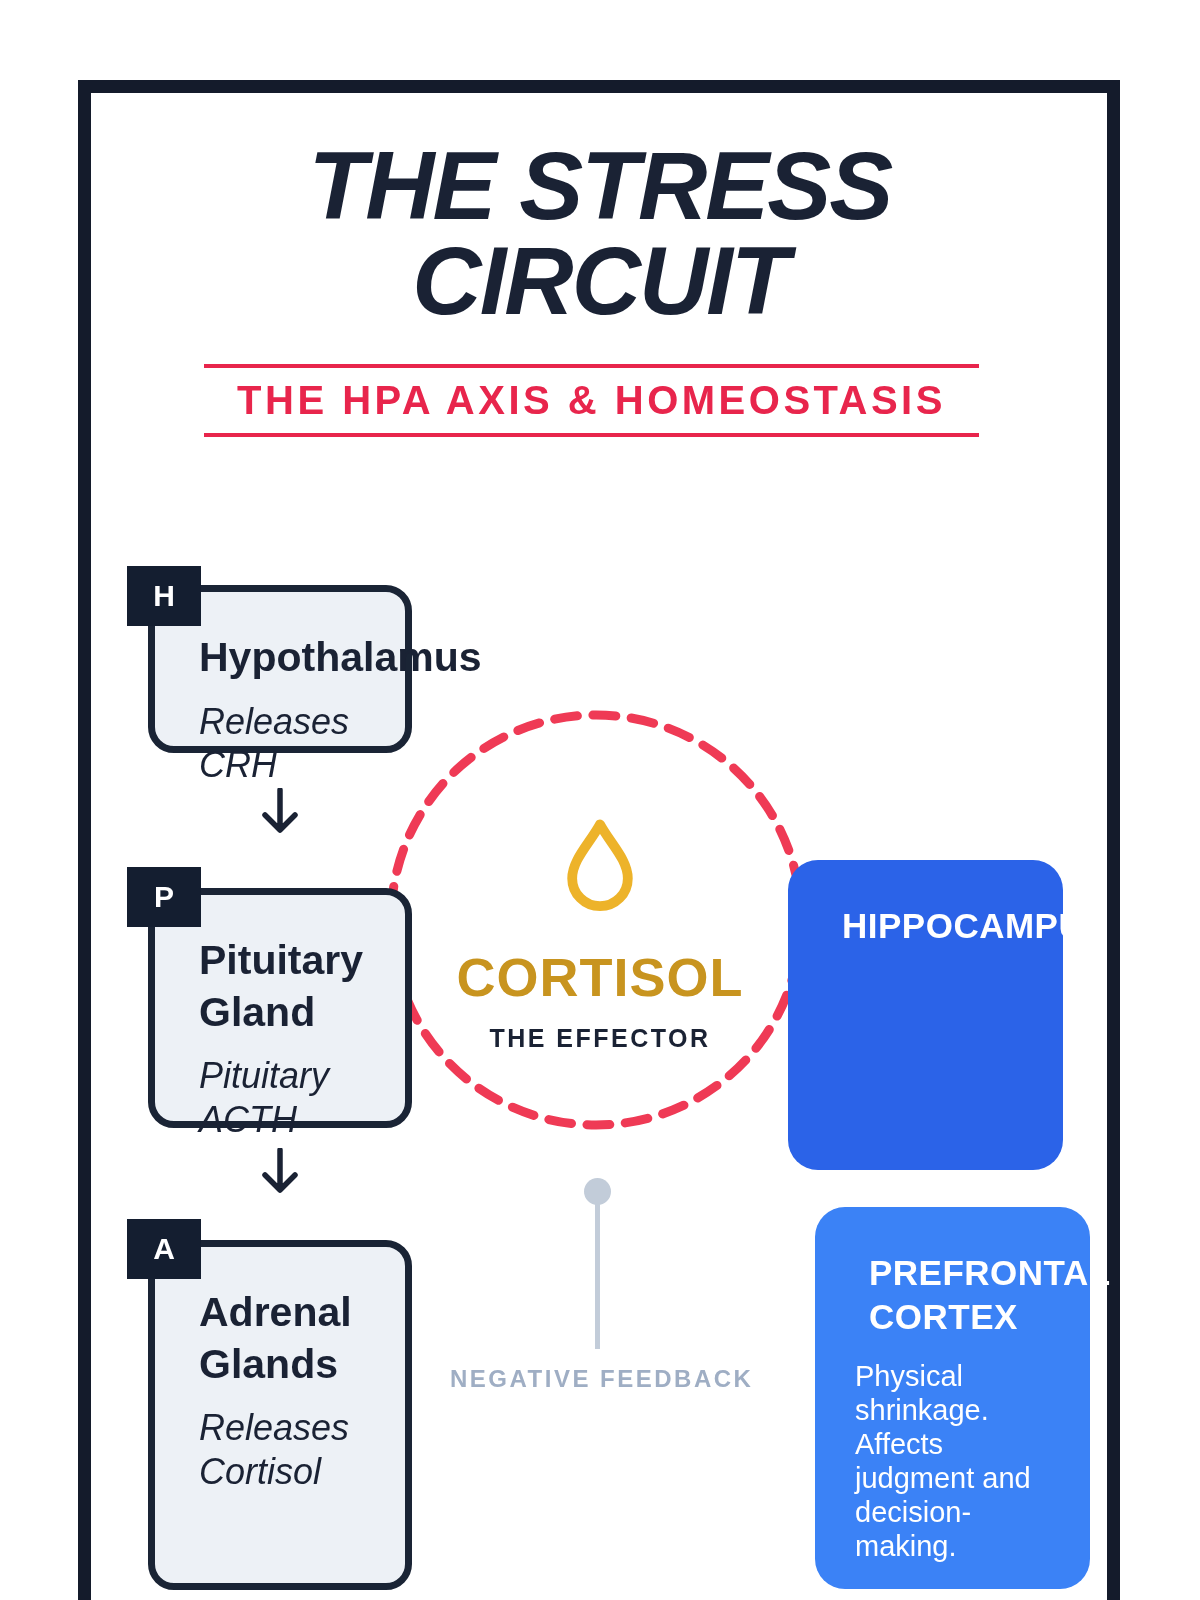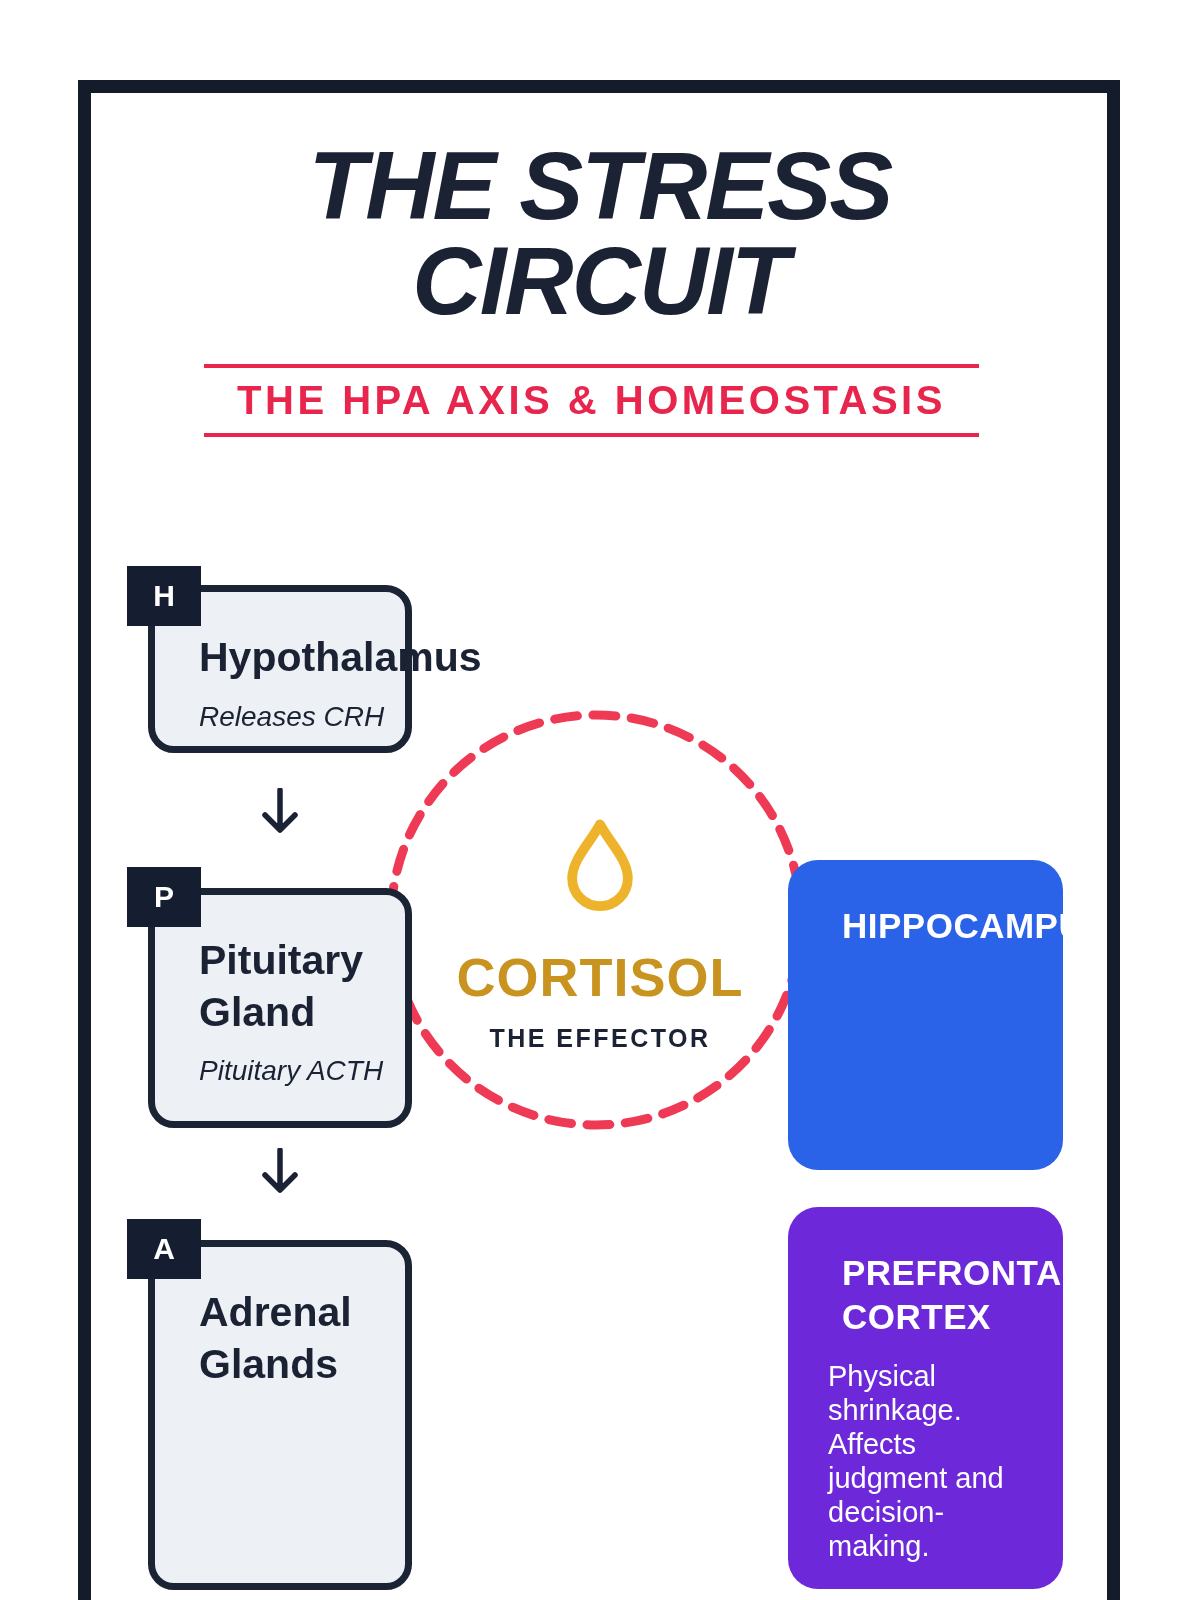--- a/index.html
+++ b/index.html
@@ -40,21 +40,21 @@
     padding:40px 0 0 44px; z-index:2;
   }
   .fbox1 { top:585px; height:168px; }
   .fbox2 { top:888px; height:240px; }
   .fbox3 { top:1240px; height:350px; }
   .fbox-title {
     font-size:41px; font-weight:bold; line-height:1.26;
     color:#1A2234; white-space:pre-line;
   }
   .fbox-sub {
-    margin-top:16px; font-size:28px; font-style:italic;
+    margin-top:16px; font-size:36px; font-style:italic;
     line-height:1.2; color:#1A2234; white-space:pre-line;
   }
   .badge {
     position:absolute; width:74px; height:60px; background:#141E30;
     color:#ffffff; font-size:30px; font-weight:bold;
     display:flex; align-items:center; justify-content:center; z-index:3;
   }
   .badge1 { left:127px; top:566px; }
   .badge2 { left:127px; top:867px; }
   .badge3 { left:127px; top:1219px; }
@@ -140,38 +140,45 @@
 
   <div class="flow-arrow arrow2">
     <svg width="44" height="46" viewBox="0 0 44 46">
       <path d="M22 2 V41 M7 27 L22 42 L37 27" fill="none" stroke="#1A2234" stroke-width="5.5" stroke-linecap="round" stroke-linejoin="round"></path>
     </svg>
   </div>
 
   <div class="fbox fbox3">
     <div class="fbox-title">Adrenal
 Glands</div>
+    <div class="fbox-sub">Releases
+Cortisol</div>
   </div>
   <div class="badge badge3">A</div>
 
   <div class="cortisol-group">
     <svg class="droplet" width="94" height="102" viewBox="0 0 24 26">
       <path d="M12 1.6 C 9.4 6.4, 4.9 10.6, 4.9 15.4 a 7.1 7.1 0 0 0 14.2 0 C 19.1 10.6, 14.6 6.4, 12 1.6 Z" fill="none" stroke="#EDB32A" stroke-width="2.5" stroke-linejoin="round"></path>
     </svg>
     <div class="cortisol-name">CORTISOL</div>
     <div class="cortisol-role">THE EFFECTOR</div>
   </div>
 
+  <div class="feedback-group">
+    <div class="feedback-dot"></div>
+    <div class="feedback-stem"></div>
+    <div class="feedback-label">NEGATIVE FEEDBACK</div>
+  </div>
 
 
   <div class="effect-card card2" style="background-color: rgb(43, 99, 232);">
     <div class="card-title">HIPPOCAMPUS</div>
   </div>
 
-  <div class="effect-card card3" style="background-color: #6d28d9;">
+  <div class="effect-card card3" style="background-color: #3b82f6; margin-left: 27px;">
     <div class="card-title">PREFRONTAL
 CORTEX</div>
     <div class="card-body">Physical
 shrinkage.
 Affects
 judgment and
 decision-
 making.</div>
   </div>
 

